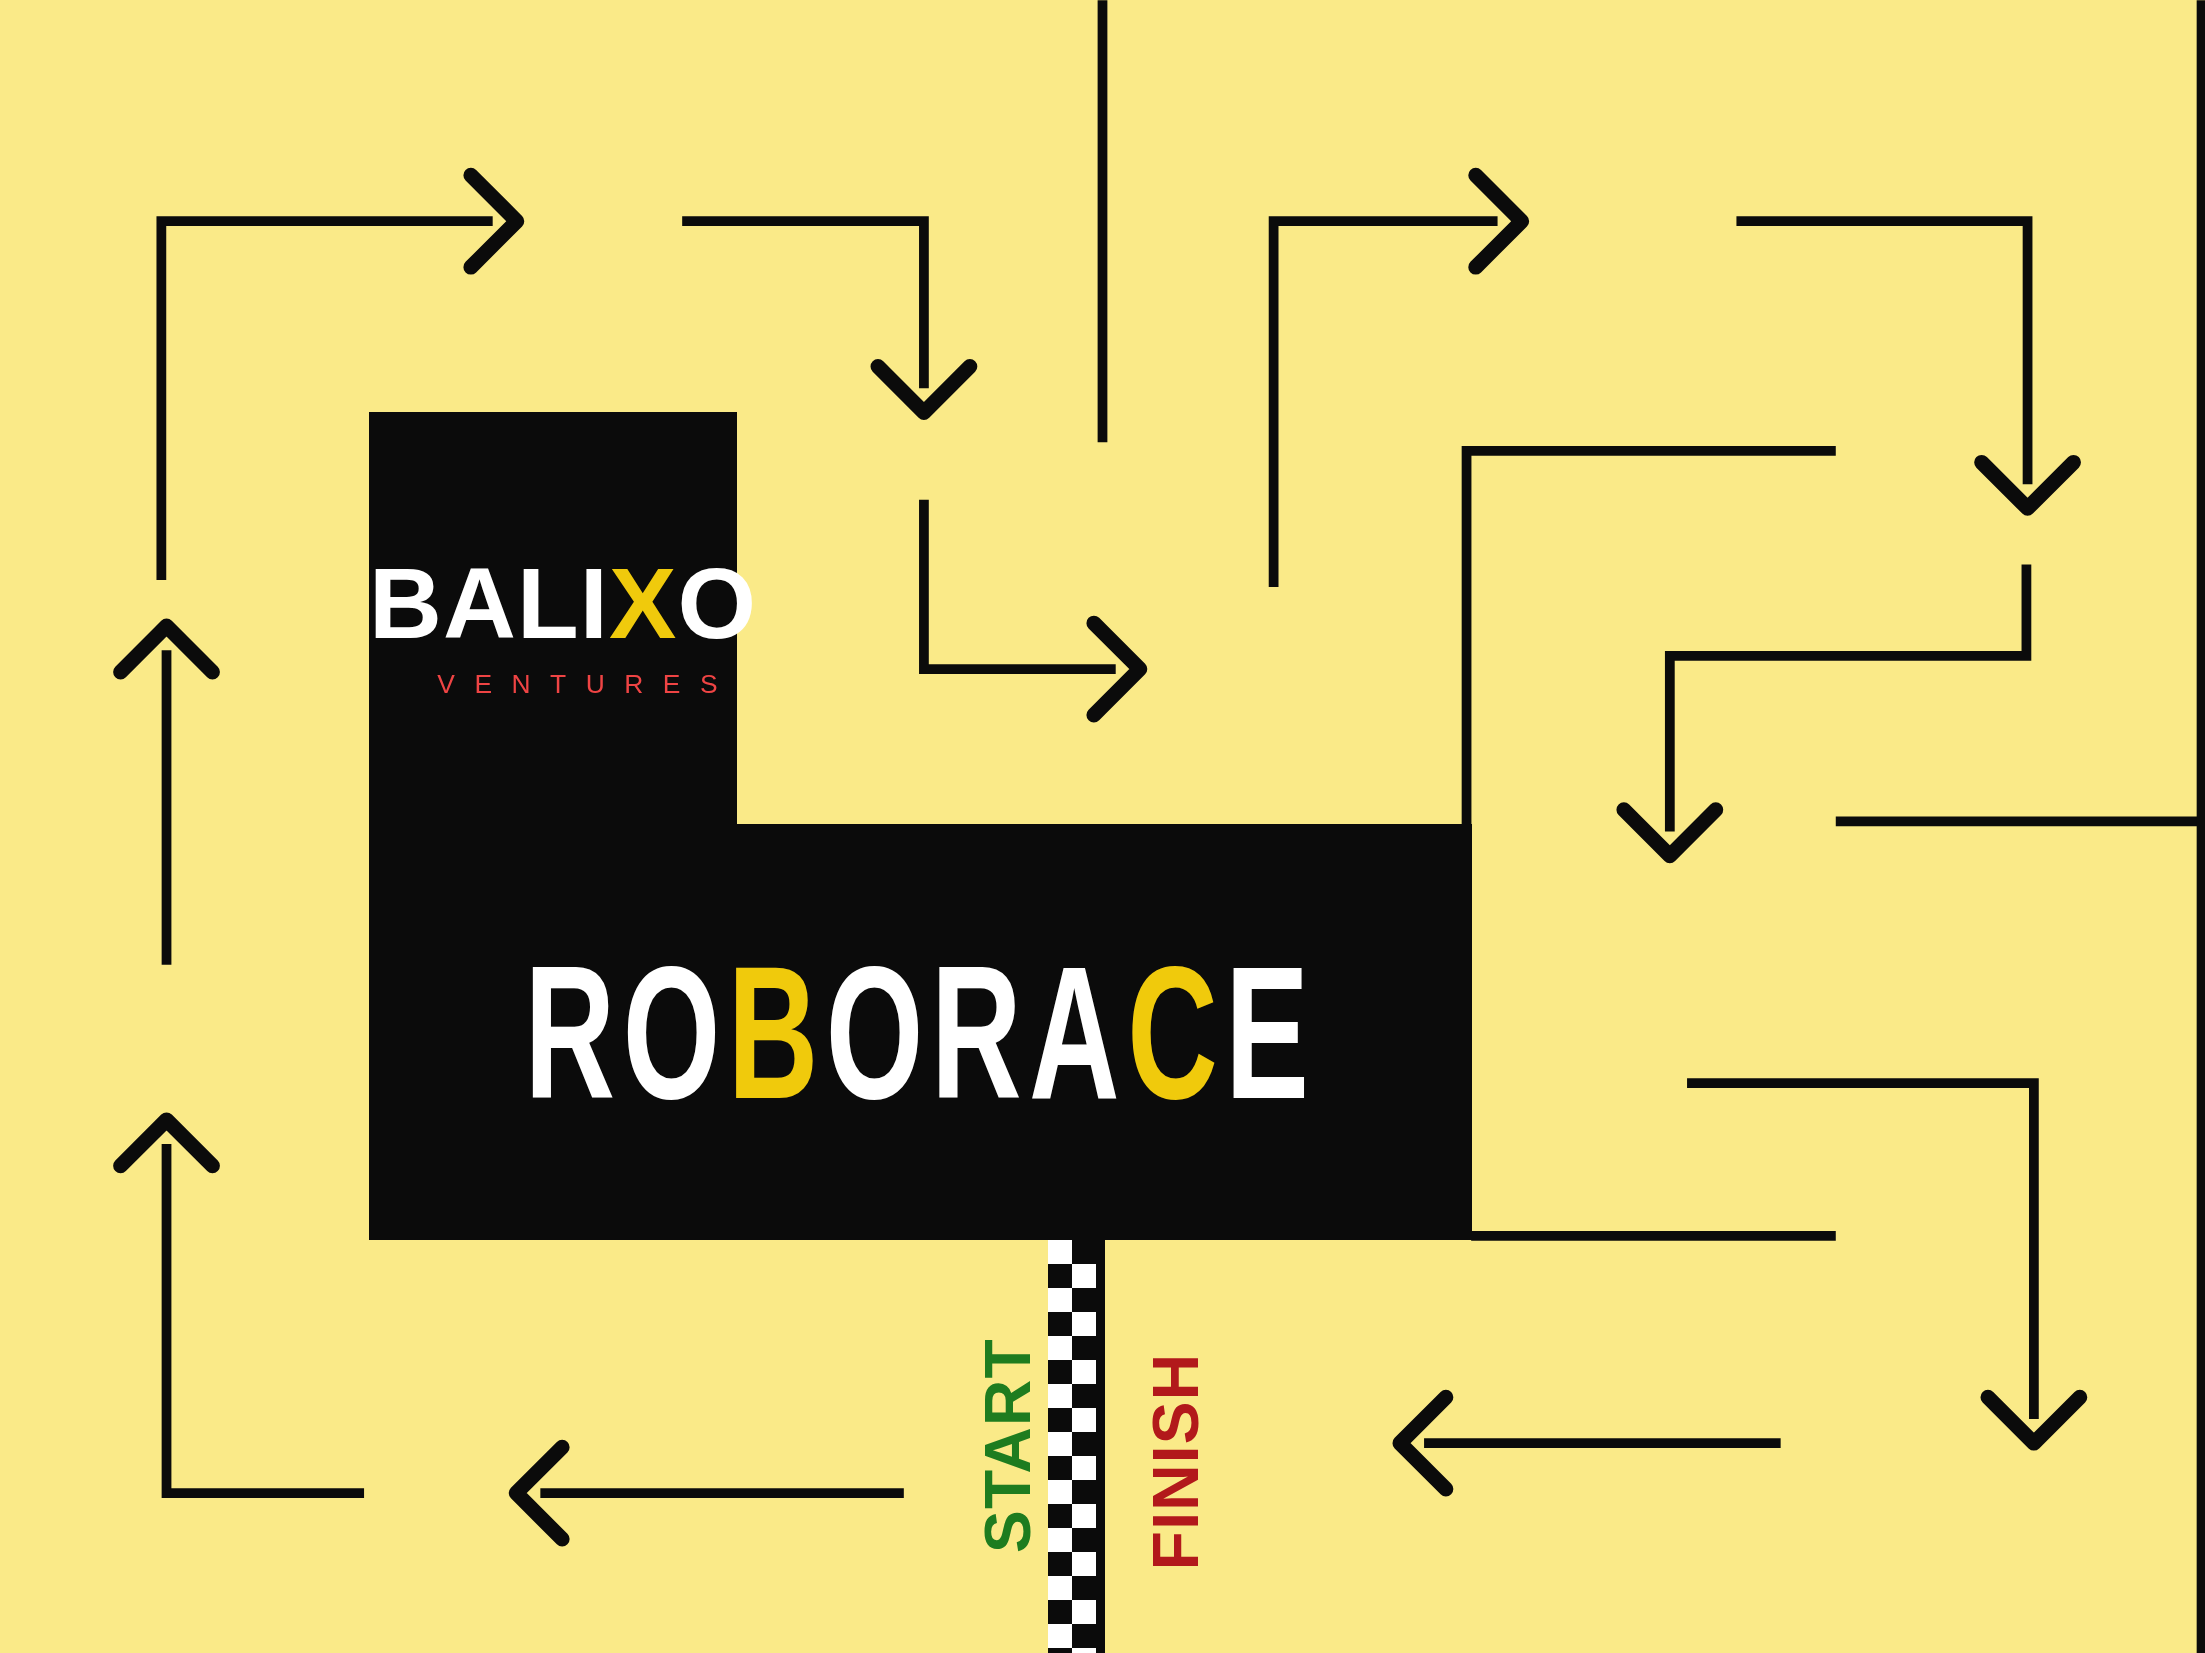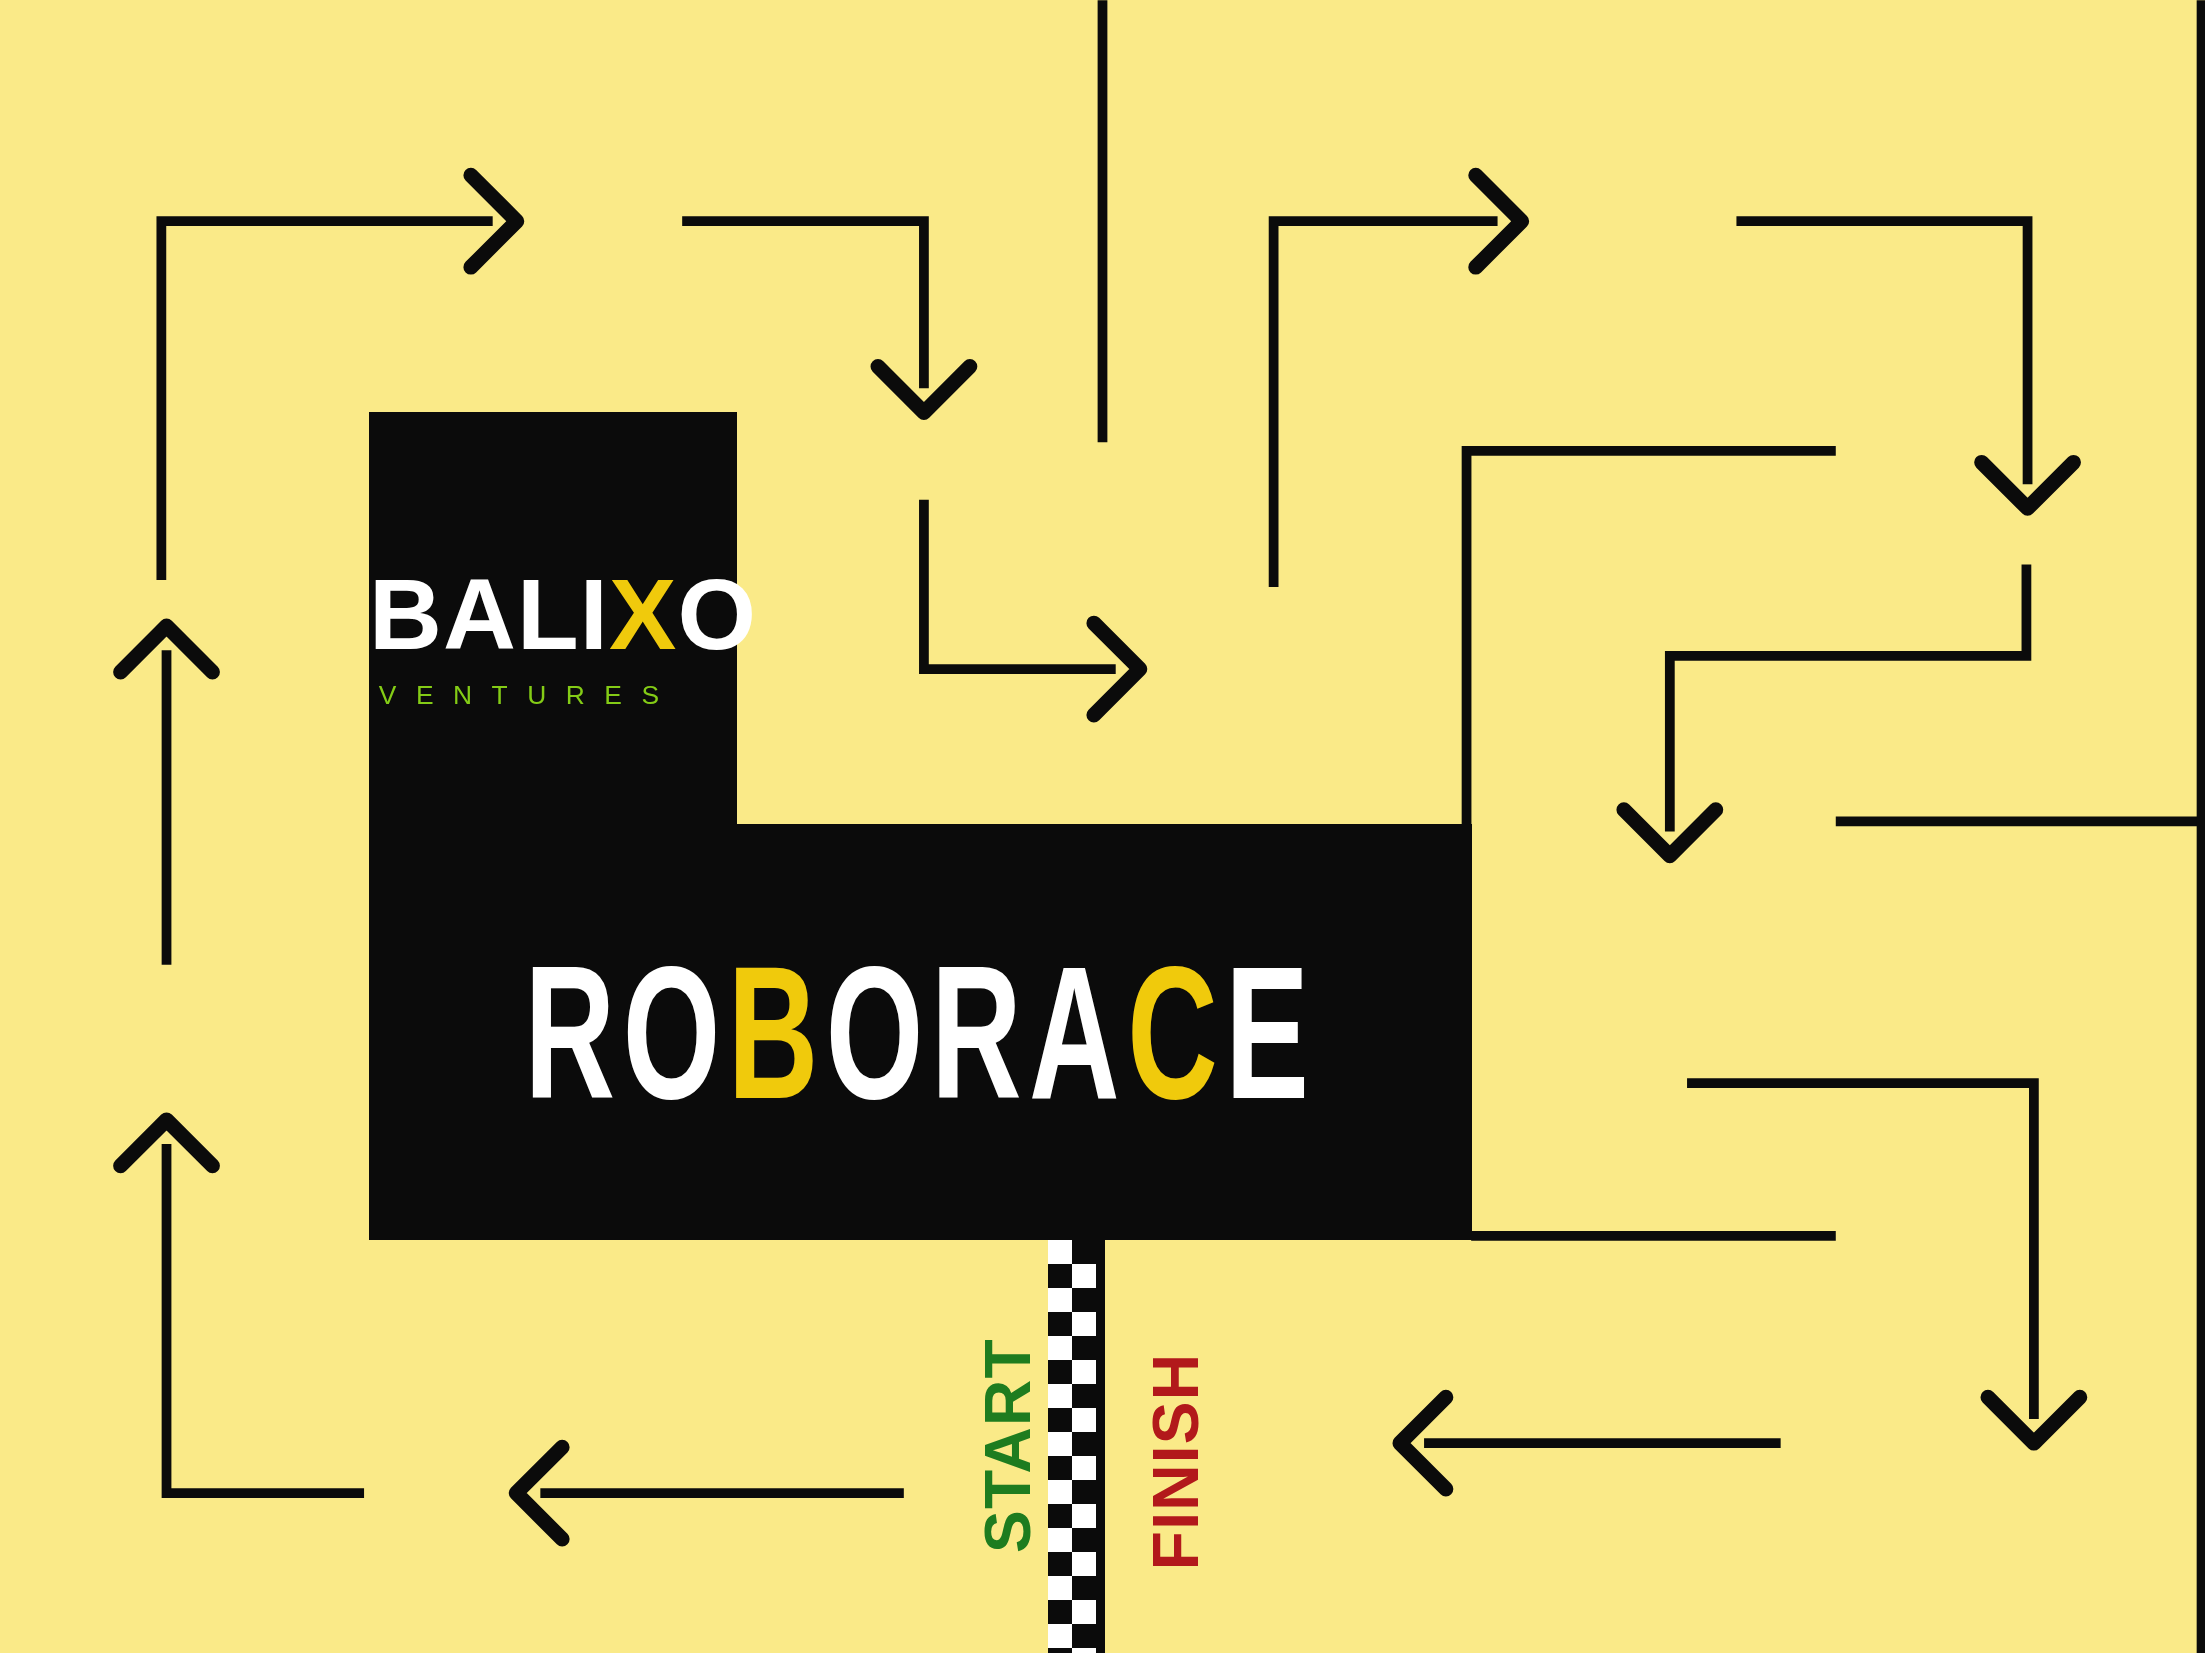--- a/index.html
+++ b/index.html
@@ -10,24 +10,24 @@
   }
   .maze{position:absolute;left:0;top:0;width:2205px;height:1654px;}
   .maze polyline{fill:none;stroke:#0B0B0B;}
   .maze .shaft{stroke-linecap:butt;stroke-linejoin:miter;}
   .maze .head{stroke-linecap:round;stroke-linejoin:round;}
 
   .block{position:absolute;background:#0B0B0B;}
   .block-v{left:369px;top:412px;width:368px;height:828px;}
   .block-h{left:369px;top:824px;width:1103px;height:416px;}
 
-  .logo{position:absolute;left:0;top:152px;width:100%;text-align:left;color:#FFFFFF;}
+  .logo{position:absolute;left:0;top:141px;width:100%;text-align:right;color:#FFFFFF;}
   .logo-word{font-size:101px;font-weight:bold;letter-spacing:1.1px;line-height:1;}
   .logo-word .accent{color:#F0CA0C;}
-  .logo-sub{margin-top:15px;font-size:26.4px;font-weight:400;letter-spacing:19.5px;text-indent:9.8px;color:#84cc16;}
+  .logo-sub{margin-top:15px;font-size:26.4px;font-weight:400;letter-spacing:19.5px;text-indent:9.8px;color:#ef4444;}
 
   .title{
     position:absolute;left:0;top:0;width:100%;height:100%;
     display:flex;align-items:center;justify-content:center;
     font-size:190px;font-weight:bold;color:#FFFFFF;
     letter-spacing:.06em;transform:scaleX(.66);line-height:1;
   }
   .title .accent{color:#F0CA0C;}
   .title .sp{display:inline-block;width:.5em;}
 

